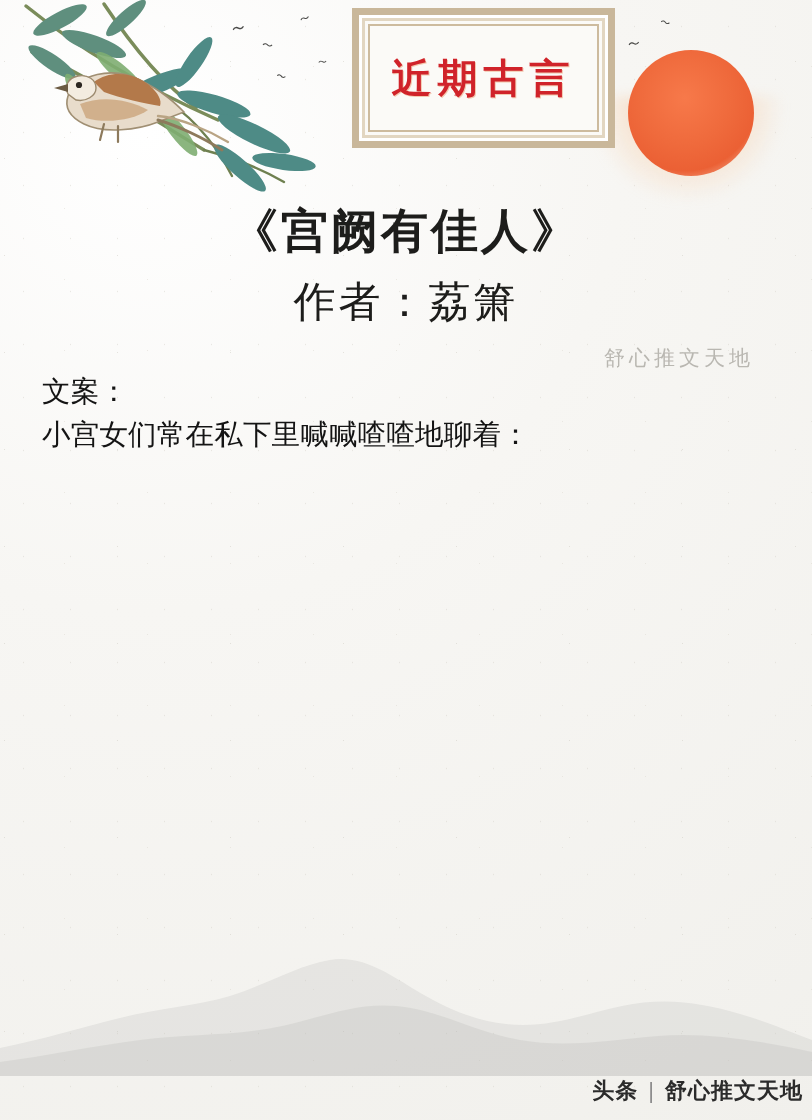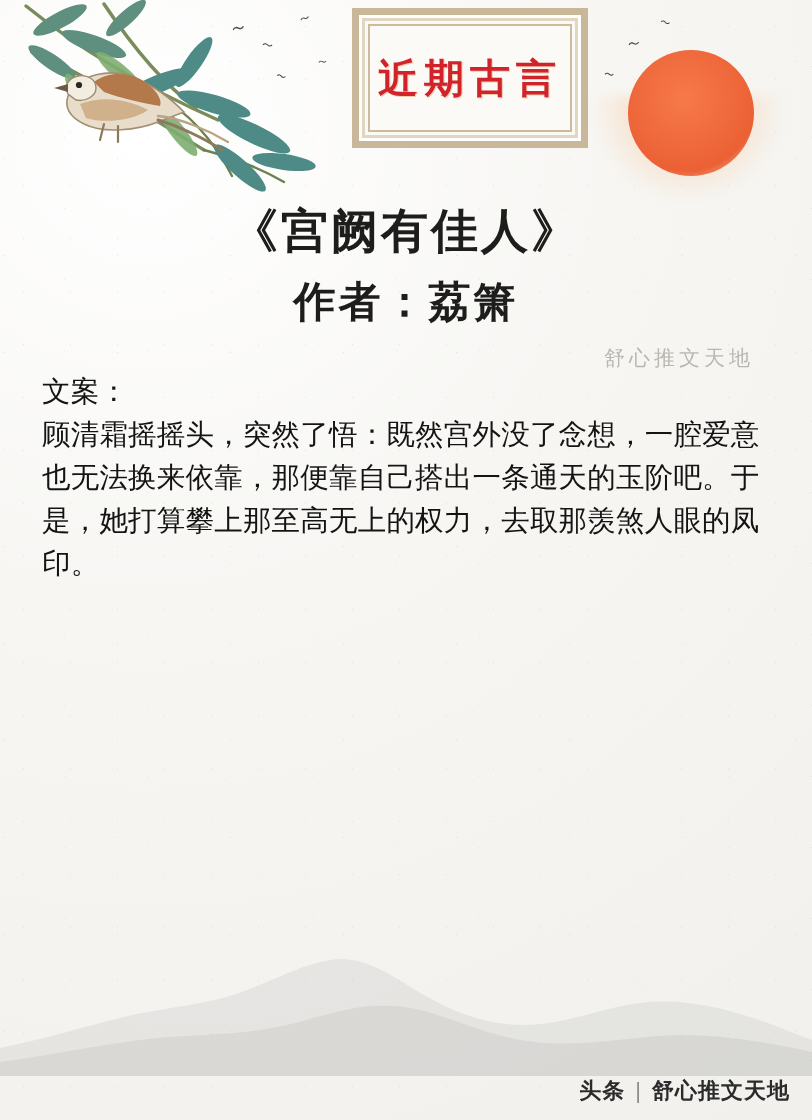--- a/index.html
+++ b/index.html
@@ -38,20 +38,21 @@
   
   .plaque {
     position: absolute;
     left: 352px;
     top: 8px;
     width: 222px;
     height: 126px;
     border: 7px solid #c9b79a;
     background: #fbfaf7;
     box-shadow: inset 0 0 0 3px #ffffff, inset 0 0 0 6px #e2d6c1;
+    padding-left: 27px;
   }
   .plaque .inner {
     position: absolute;
     inset: 9px;
     border: 2px solid #cdbb9e;
   }
   .plaque-title {
     position: absolute;
     inset: 0;
     display: flex;
@@ -118,21 +119,21 @@
     letter-spacing: 3px;
     color: #1d1d1b;
   }
   .book-author {
     position: absolute;
     left: 0;
     right: 0;
     top: 274px;
     text-align: center;
     font-family: "DejaVu Serif", serif;
-    font-weight: bold;
+    font-weight: normal;
     font-size: 42px;
     letter-spacing: 3px;
     color: #1d1d1b;
   }
   .watermark {
     position: absolute;
     right: 58px;
     top: 344px;
     font-size: 21px;
     letter-spacing: 4px;
@@ -161,21 +162,21 @@
     left: 0;
     bottom: 44px;
     width: 812px;
     height: 140px;
     opacity: .5;
   }
 
   
   .footer {
     position: absolute;
-    right: 22px;
+    right: 9px;
     bottom: 14px;
     display: flex;
     align-items: center;
     gap: 8px;
     font-size: 22px;
     color: #2b2b2b;
     font-weight: bold;
     letter-spacing: 1px;
   }
   .footer .sep {
@@ -251,21 +252,21 @@
       <path d="M96 124 L 92 140 M110 126 L 110 142" stroke="#8d7a5c" stroke-width="2.2" fill="none" stroke-linecap="round"></path>
     </g>
   </svg>
 
   <div class="book-title">《宫阙有佳人》</div>
   <div class="book-author">作者：荔箫</div>
   <div class="watermark">舒心推文天地</div>
 
   <div class="body-text">
     <p>文案：</p>
-    <p>顾清霜摇摇头，突然了悟：既然宫外没了念想，一腔爱意也无法换来依靠，那便靠自己搭出一条通天的玉阶吧。于是，她打算攀上那至高无上的权力，去取那羡煞人眼的凤印。</p>
+    <p>小宫女们常在私下里喊喊喳喳地聊着：</p>
   </div>
 
   <svg class="mountains" viewBox="0 0 812 140" preserveAspectRatio="none" xmlns="http://www.w3.org/2000/svg">
     <path d="M0 140 L0 112 C 40 104, 80 92, 120 82 C 160 72, 196 70, 230 60 C 268 48, 296 30, 330 24 C 360 19, 386 36, 412 52 C 440 69, 470 84, 506 88 C 548 93, 584 78, 622 70 C 664 61, 700 66, 740 78 C 768 86, 790 96, 812 104 L812 140 Z" fill="#bfc0be" opacity=".55"></path>
     <path d="M0 140 L0 126 C 46 120, 92 110, 140 104 C 186 98, 228 100, 272 92 C 316 84, 352 66, 396 70 C 440 74, 474 96, 520 104 C 566 112, 612 104, 658 100 C 704 96, 758 104, 812 116 L812 140 Z" fill="#a9aaa8" opacity=".5"></path>
   </svg>
 
   <div class="footer">
     <span>头条</span>
     <span class="sep">|</span>

